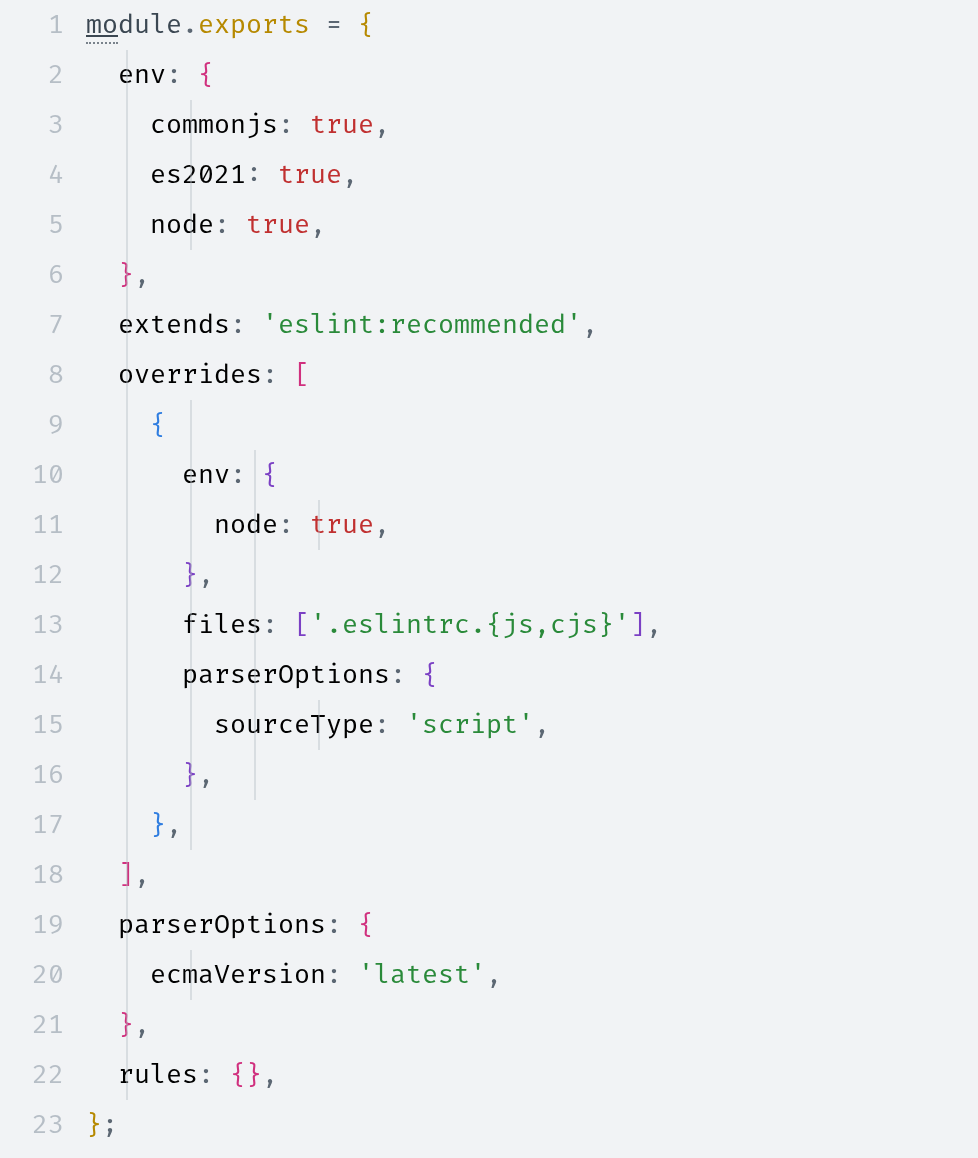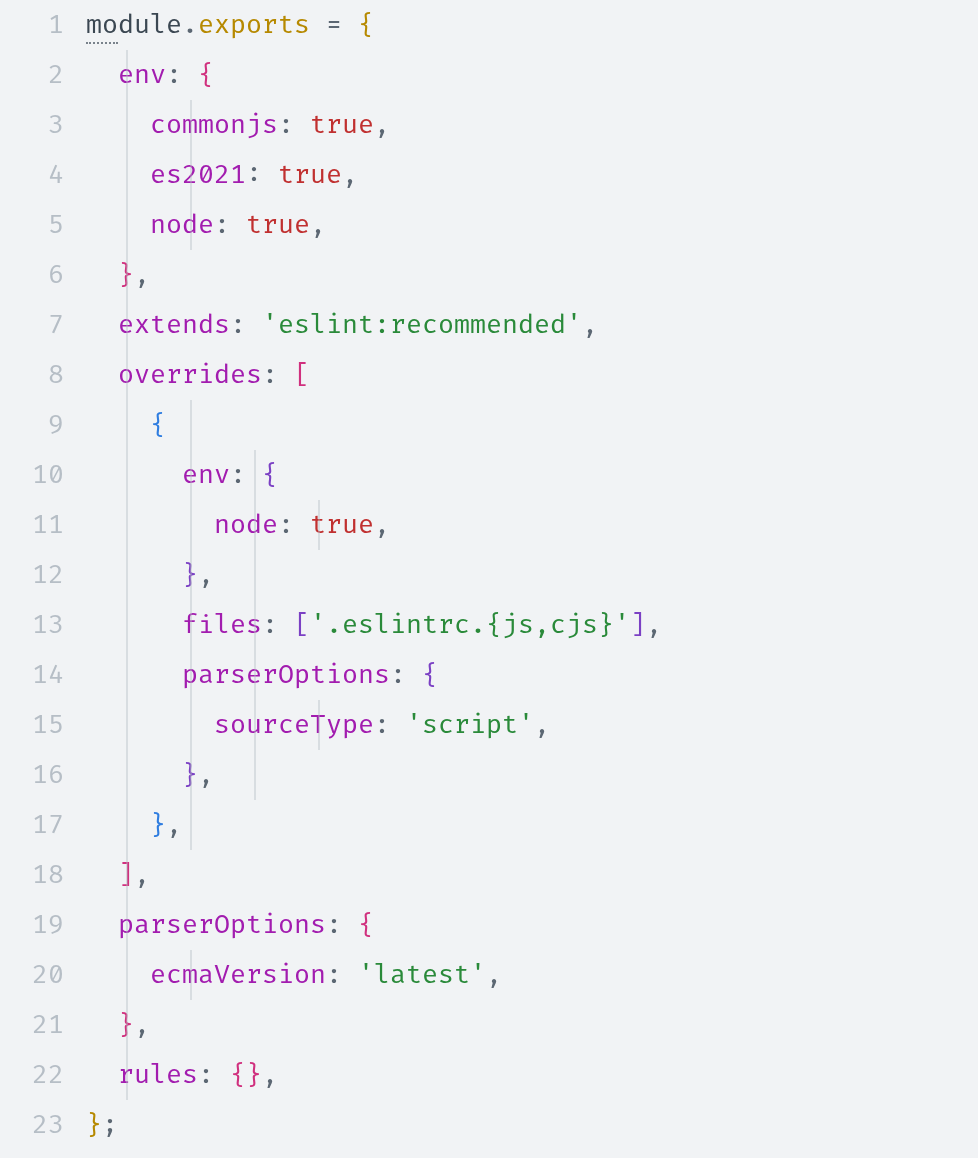--- a/index.html
+++ b/index.html
@@ -31,32 +31,33 @@
   }
   .code {
     flex: 1 1 auto;
     position: relative;
     padding-left: 0;
   }
   
   .dotted {
     border-bottom: 2px dotted rgba(107,117,128,0.9);
     padding-bottom: 1px;
+    text-decoration: underline;
   }
   
   .guide {
     position: absolute;
     top: 0;
     bottom: 0;
     border-left: 2px solid rgba(180,188,196,0.4);
   }
 
   
   .tok-default   { color: #3b4752; }
-  .tok-prop      { color: #a21caf; }
+  .tok-prop      { color: #000000; }
   .tok-punct     { color: #5c6773; }
   .tok-export    { color: #b68900; }  
   .tok-brace-yl  { color: #b68900; }  
   .tok-brace-mg  { color: #d0307e; }  
   .tok-brace-pu  { color: #7b40c4; }  
   .tok-brace-bl  { color: #2f7de0; }  
   .tok-bool      { color: #c03030; }  
   .tok-string    { color: #2a8a3a; }  
 </style>
 </head>

